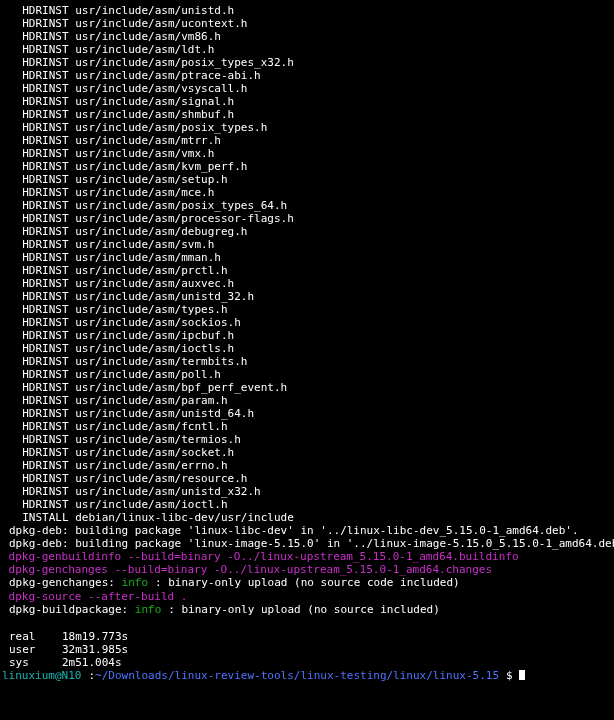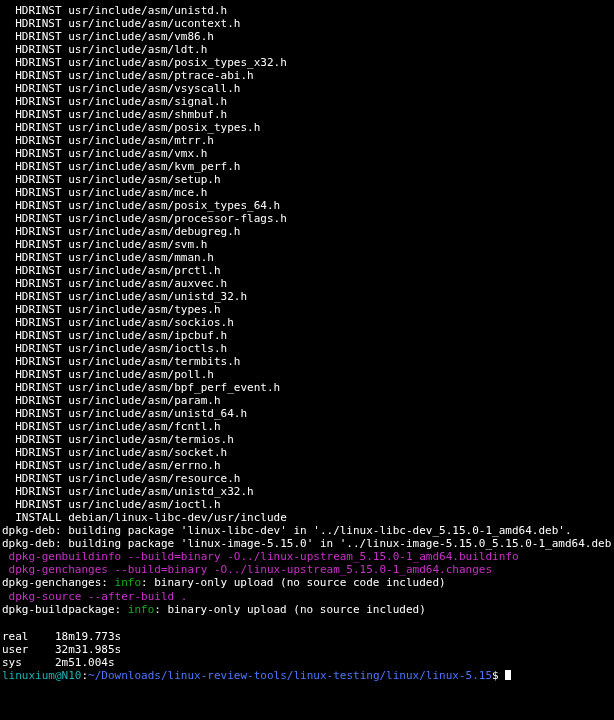--- a/index.html
+++ b/index.html
@@ -14,21 +14,21 @@
   color: #ffffff;
   overflow: hidden;
 }
 #terminal {
   padding: 4px 2px 2px 2px;
   white-space: pre;
 }
 .line {
   white-space: pre;
 }
-.white { color: #ffffff; }
+.white { color: #ffffff; margin-left: 7px; }
 .magenta { color: #c930c9; text-align: right; }
 .green { color: #18b218; font-family: Liberation Mono, monospace; }
 .cyan { color: #18b2b2; margin-top: 8px; }
 .blue { color: #4e74ff; }
 .cursor {
   display: inline-block;
   width: 6px;
   height: 10px;
   background: #ffffff;
   vertical-align: baseline;

